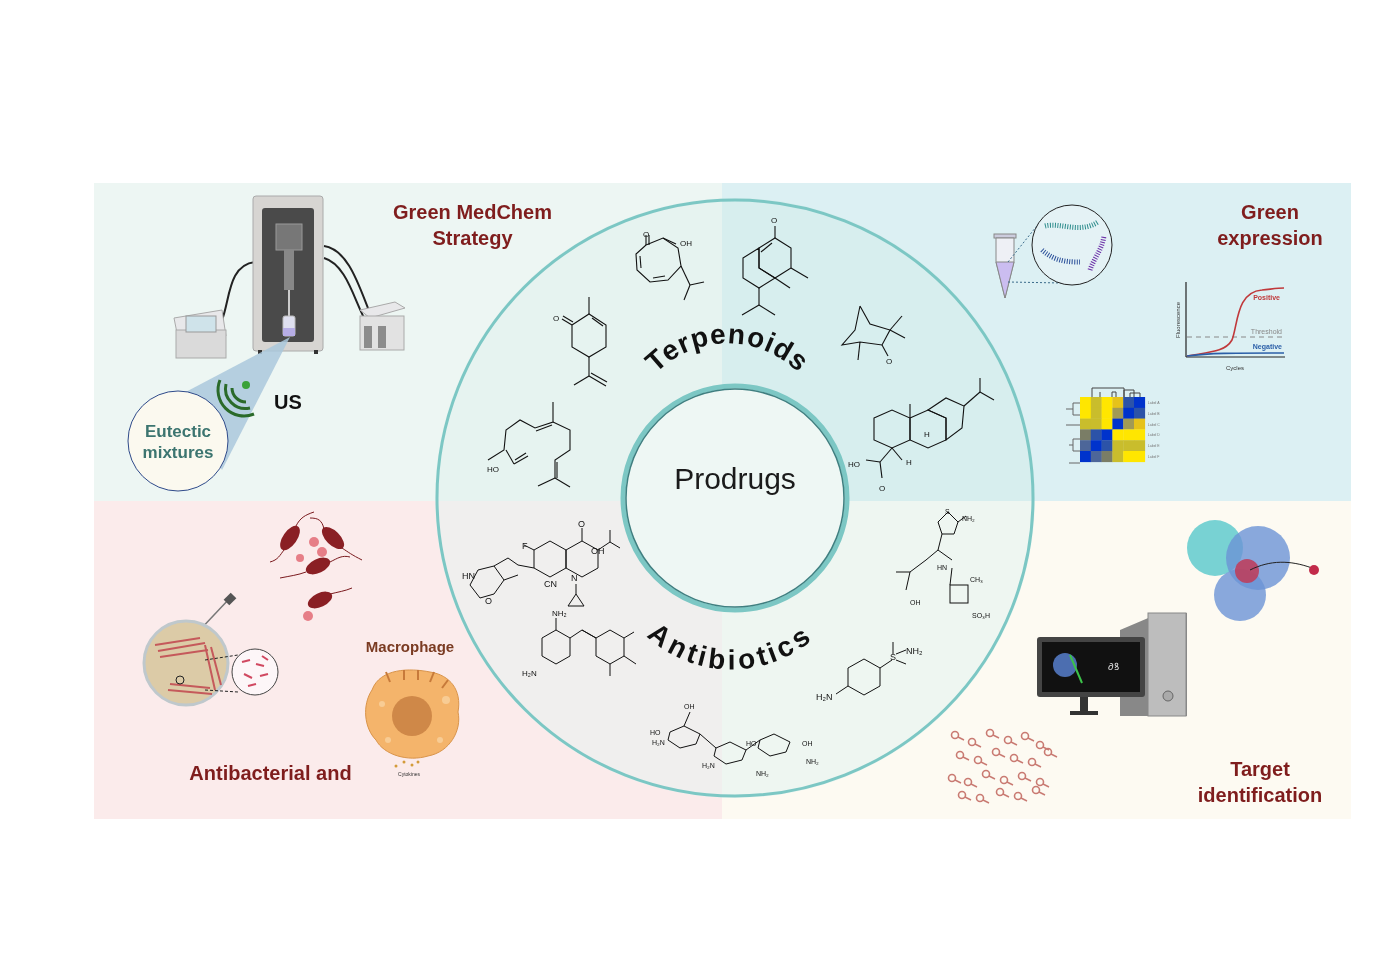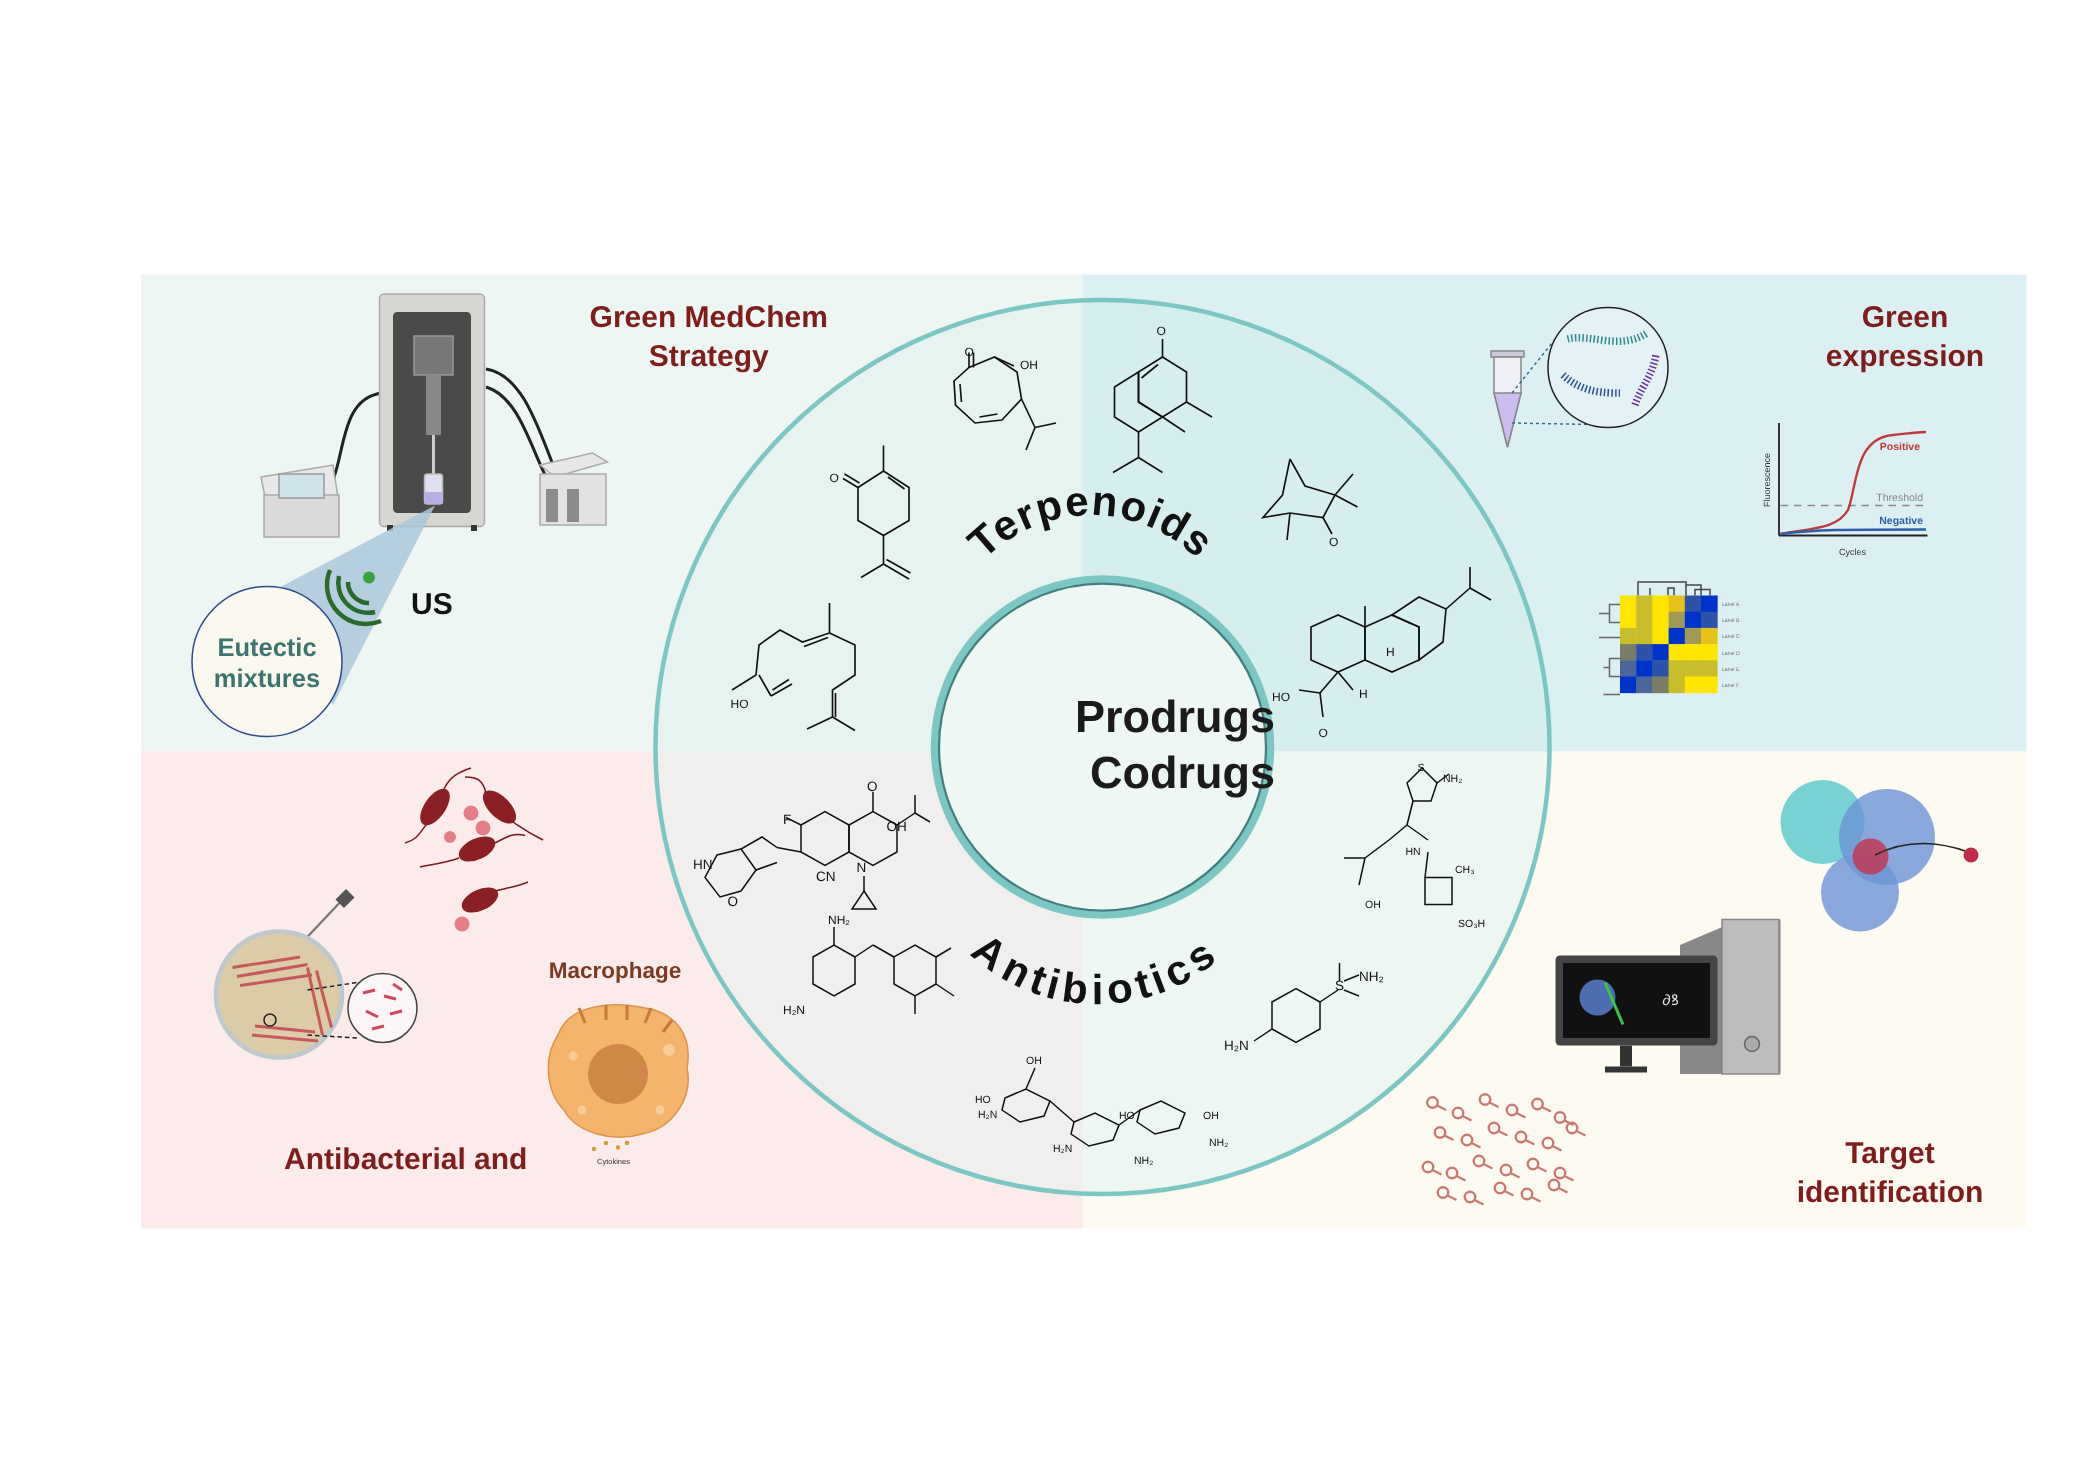--- a/index.html
+++ b/index.html
@@ -4,21 +4,21 @@
 <style>
   html,body{margin:0;padding:0;background:#ffffff;}
   body{width:1385px;height:971px;position:relative;overflow:hidden;font-family:"Liberation Sans",sans-serif;}
   .panel{position:absolute;}
   #q-tl{left:94px;top:183px;width:628px;height:318px;}
   #q-tr{left:722px;top:183px;width:629px;height:318px;}
   #q-bl{left:94px;top:501px;width:628px;height:318px;}
   #q-br{left:722px;top:501px;width:629px;height:318px;}
   .title{position:absolute;font-weight:700;color:#7f1d1d;font-size:20px;line-height:26px;text-align:center;white-space:nowrap;}
   #main-svg{position:absolute;left:0;top:0;width:1385px;height:971px;}
-  .center-text{position:absolute;left:620px;top:460px;width:230px;text-align:right;font-weight:700;font-size:30px;line-height:37px;color:#1b1b1b;}
+  .center-text{position:absolute;left:620px;top:460px;width:230px;text-align:center;font-weight:400;font-size:30px;line-height:37px;color:#1b1b1b;}
 </style>
 </head>
 <body>
 
 <div class="panel" id="q-tl" style="background: rgb(237, 246, 243);"></div>
 <div class="panel" id="q-tr" style="background: rgb(220, 240, 243);"></div>
 <div class="panel" id="q-bl" style="background: rgb(251, 235, 235);"></div>
 <div class="panel" id="q-br" style="background: rgb(253, 250, 242);"></div>
 
 <svg id="main-svg" viewBox="0 0 1385 971" xmlns="http://www.w3.org/2000/svg">
@@ -490,14 +490,13 @@
 <div class="title" style="left:95px;top:760px;width:295px;margin-left:28px;">
   <div>Antibacterial and</div>
 </div>
 <div class="title" style="left:1190px;top:756px;width:140px;">
   <div>Target</div>
   <div>identification</div>
 </div>
 
 <div class="center-text">
   <div>Prodrugs</div>
-  <div>Codrugs</div>
 </div>
 
 </body></html>

